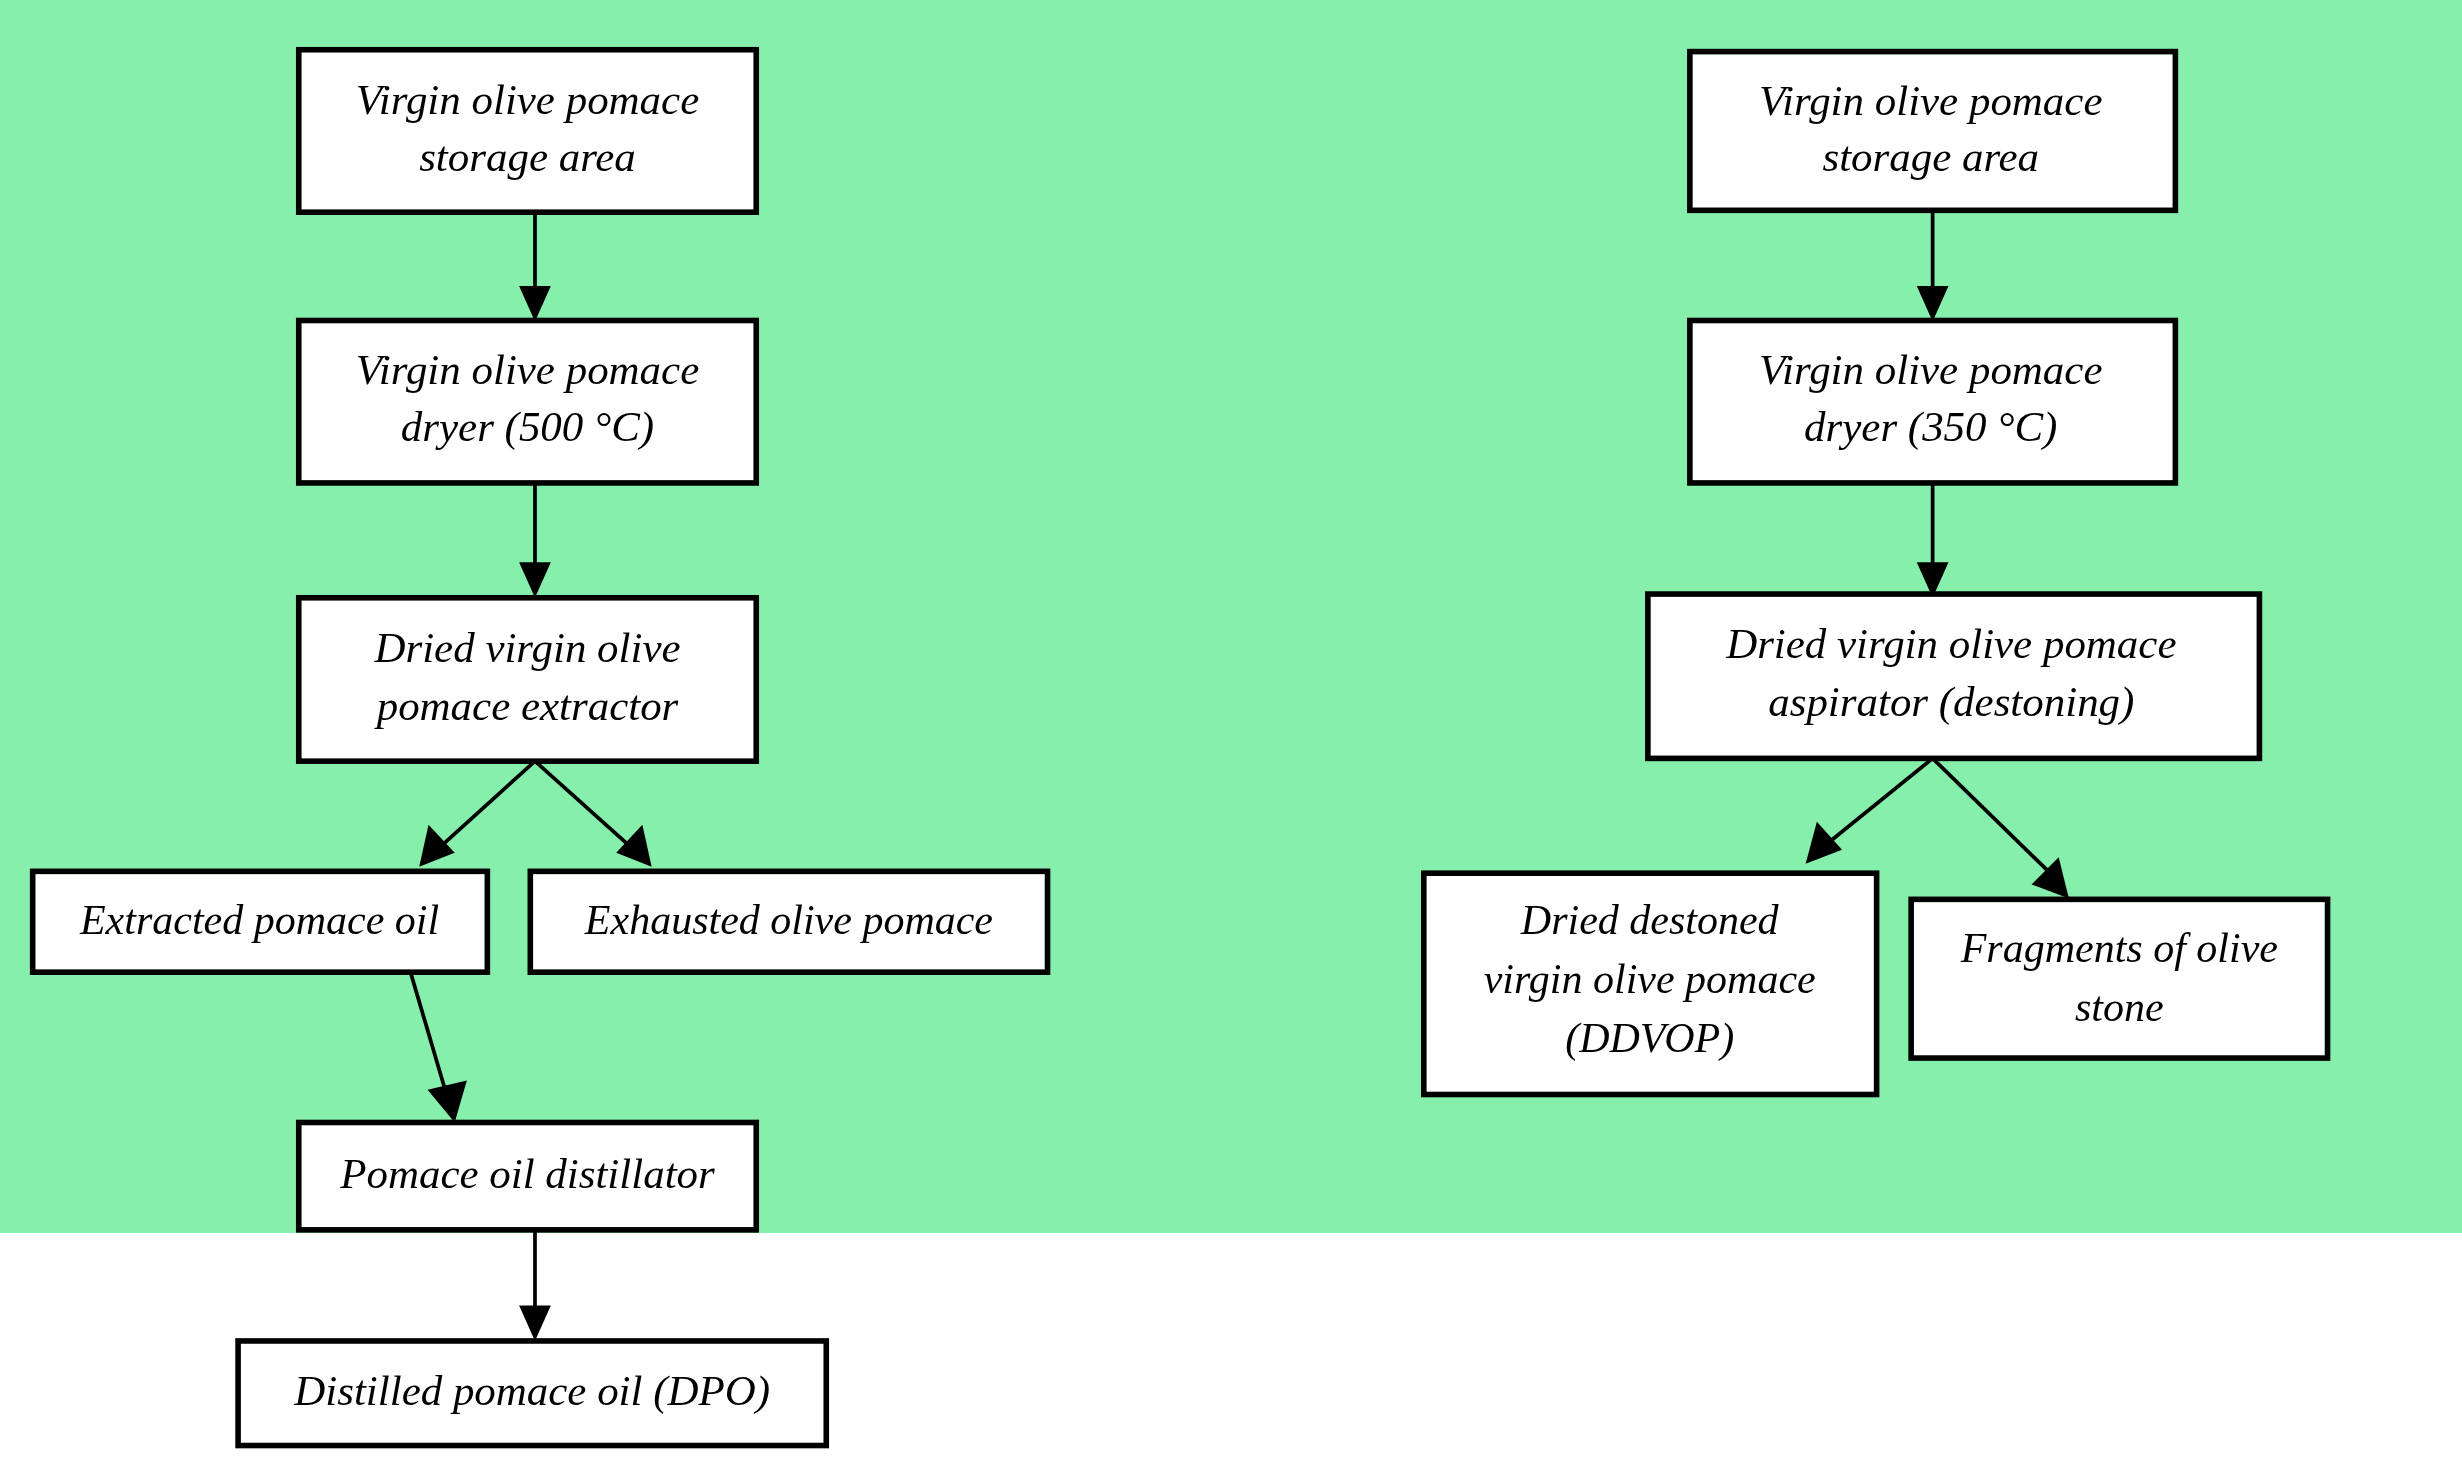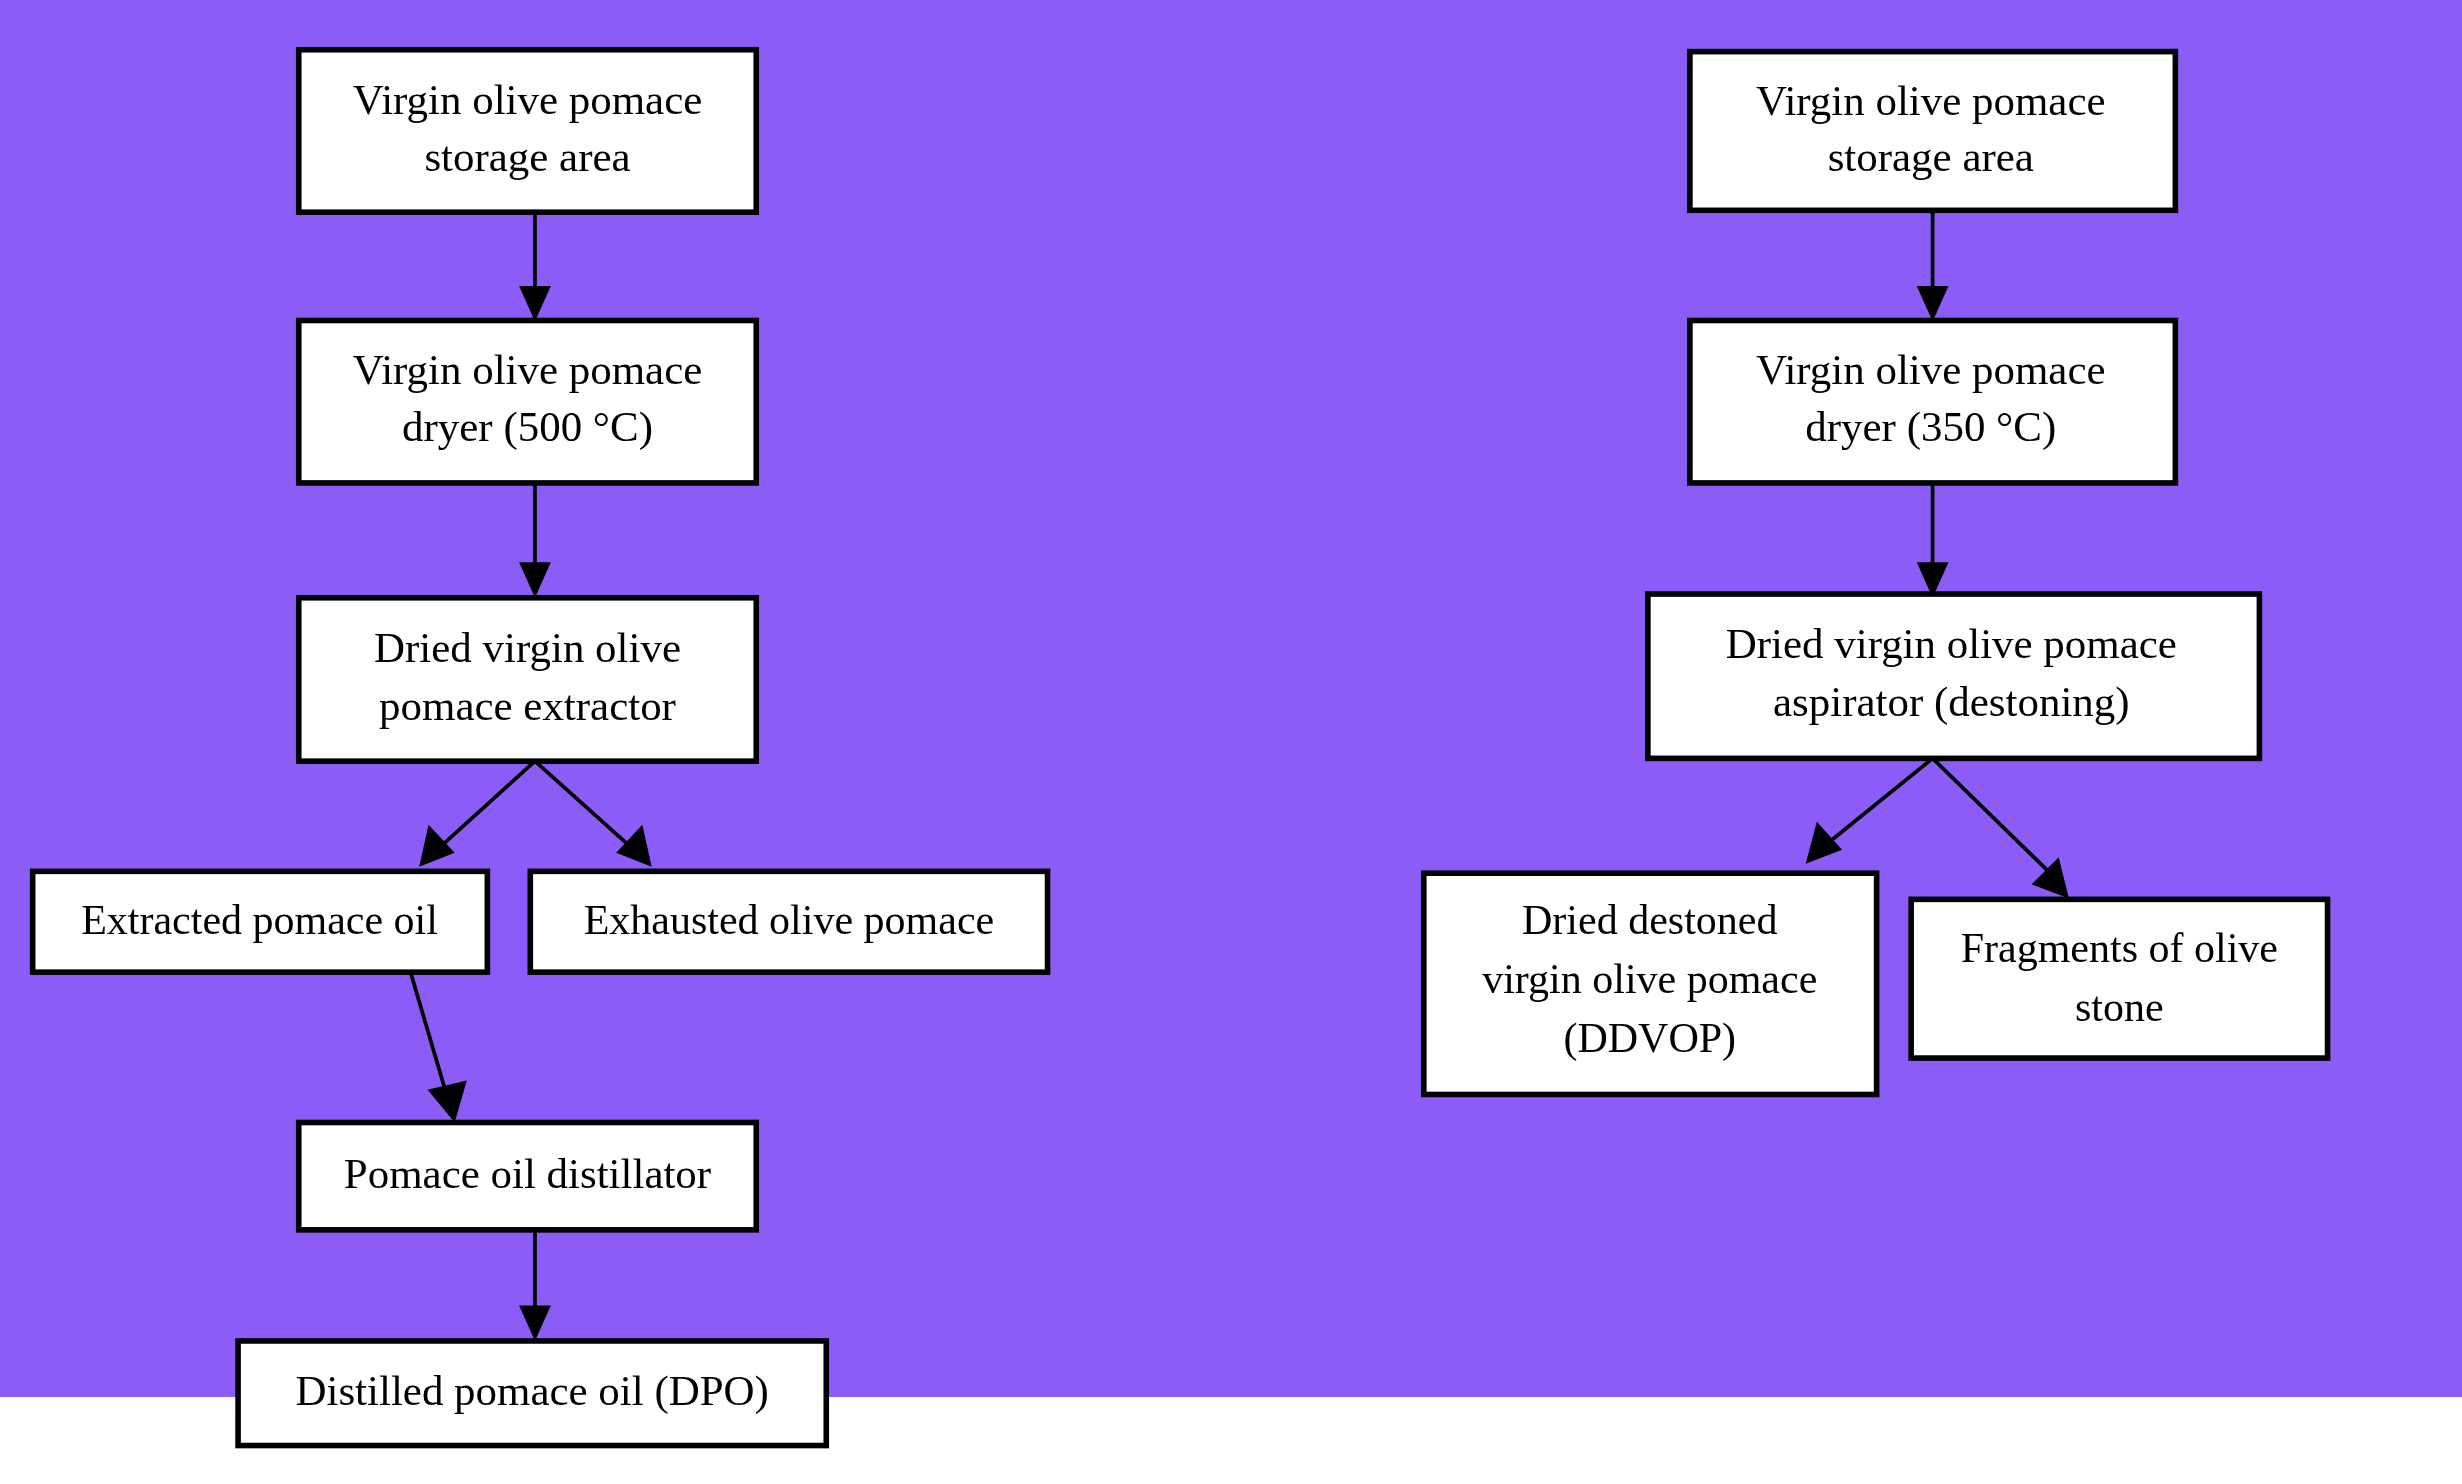--- a/index.html
+++ b/index.html
@@ -10,22 +10,23 @@
   }
   body {
     width: 2462px;
     height: 1485px;
     overflow: hidden;
     font-family: "Liberation Serif", "DejaVu Serif", serif;
   }
   #figure-root {
     position: relative;
     width: 2462px;
-    height: 1397px;
-    background: #8b5cf6;
+    height: 1233px;
+    background: #86efac;
+    font-style: italic;
   }
   svg.flow-canvas {
     position: absolute;
     top: 0;
     left: 0;
     width: 2462px;
     height: 1485px;
     display: block;
   }
   .node-box {

